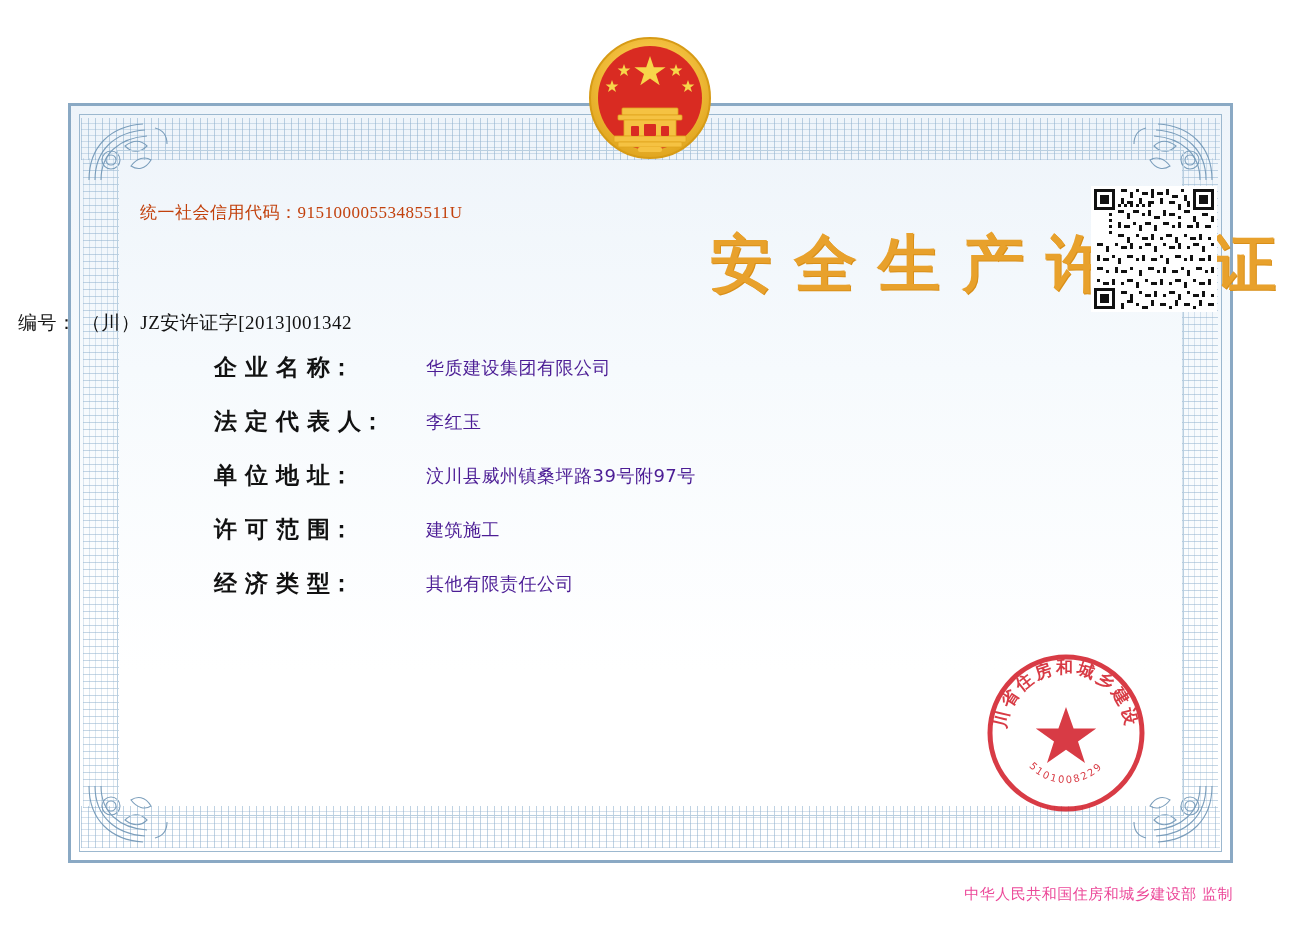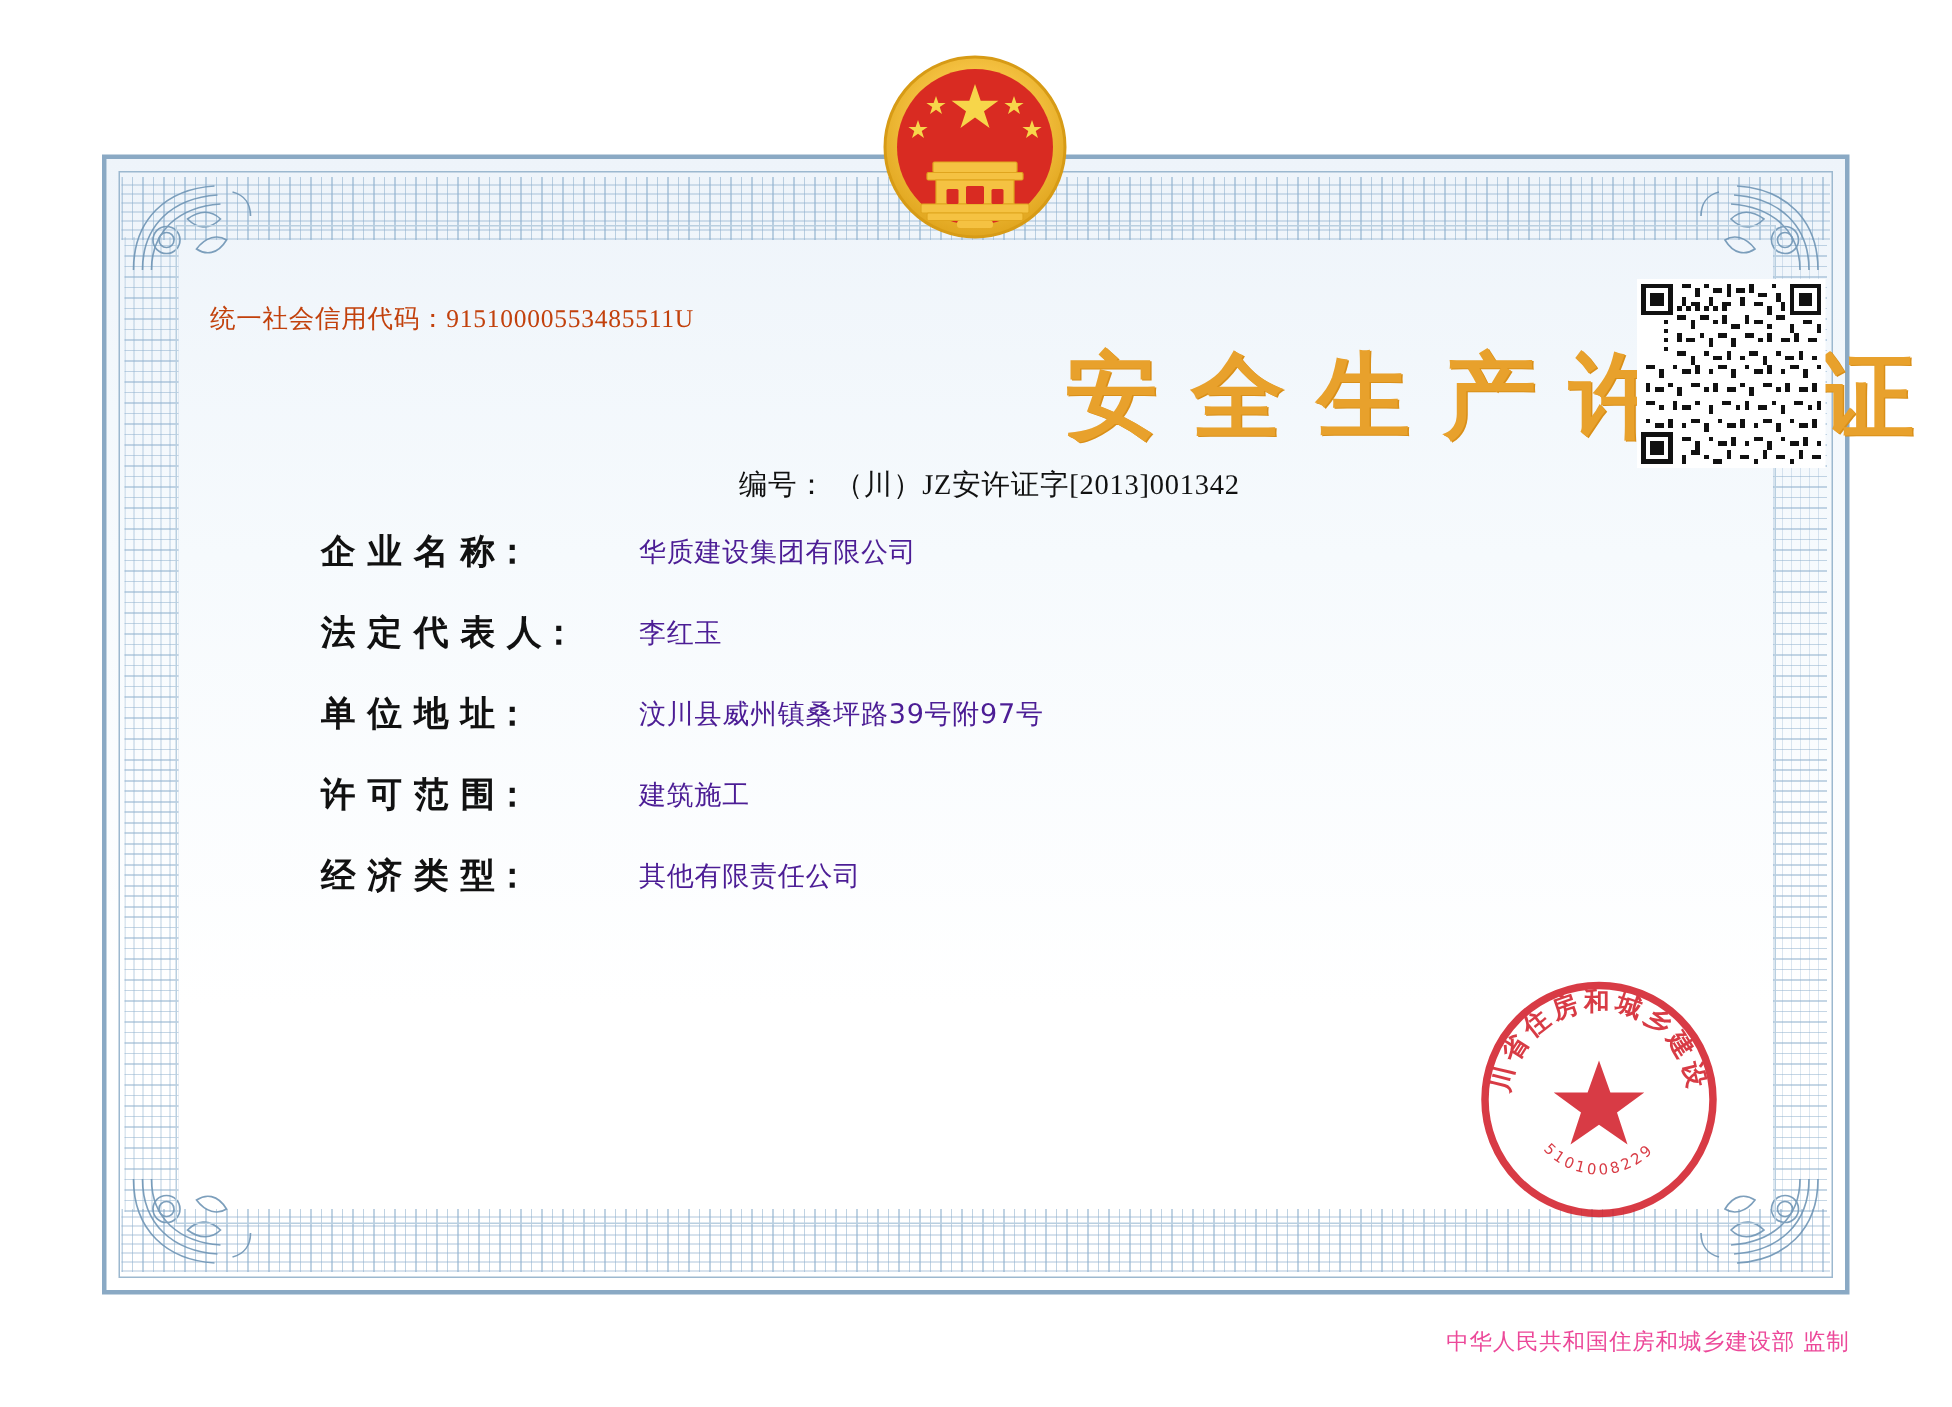--- a/index.html
+++ b/index.html
@@ -157,21 +157,20 @@
     color: #e8a12c;
     text-shadow: 1px 1px 0 #d98f18;
     padding-left: 22px;
   }
 
   .doc-number {
     position: absolute;
     left: 0;
     right: 0;
     top: 310px;
-    text-align: center;
     font-size: 19px;
     color: #111;
     letter-spacing: 0.5px;
     padding-left: 18px;
   }
 
   .field-list {
     position: absolute;
     left: 214px;
     top: 352px;

